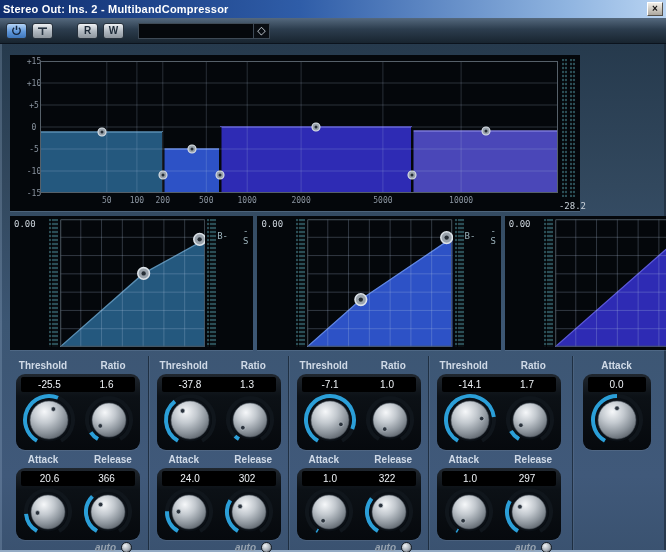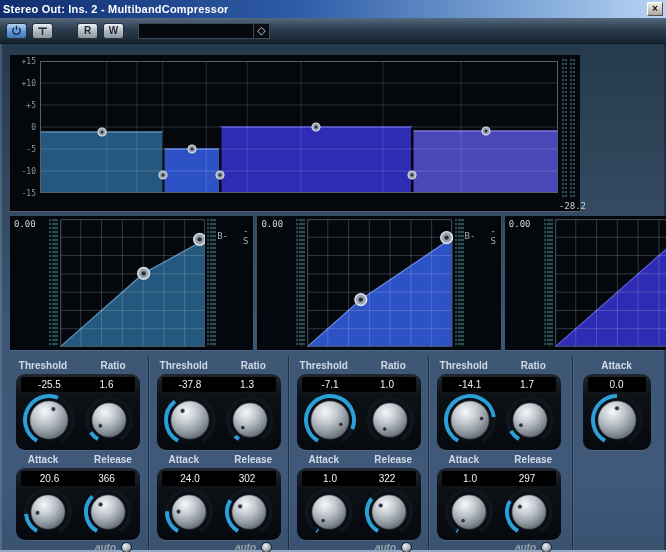--- a/index.html
+++ b/index.html
@@ -26,21 +26,21 @@
             display:flex; align-items:center; }
   .preset-text { flex:1; color:#cfd7df; font-size:10px; padding-left:4px; }
   .preset-arrow { width:16px; height:100%; border-left:1px solid #3e4a56; background:#090d12;
                   color:#d4dce4; font-size:11px; display:flex; align-items:center; justify-content:center; }
   
   .bodyarea { position:relative; height:508px;
               background:linear-gradient(#263a4d,#32485e 28%,#3c5673 55%,#40597a 85%,#3a5270);
               box-shadow: inset 0 -2px 0 #94abc4, inset 2px 0 0 rgba(160,185,210,.25), inset -2px 0 0 rgba(20,30,42,.5); }
   .freq-panel { position:absolute; left:10px; top:11px; width:570px; height:156px; background:#04070b;
                 box-shadow:0 1px 0 rgba(150,175,200,.25); }
-  .ylab { position:absolute; left:2px; width:24px; text-align:right;
+  .ylab { position:absolute; left:12px; width:24px; text-align:center;
           font:8px "DejaVu Sans Mono", monospace; color:#8b95a1; }
   .plot { position:absolute; left:30px; top:6px; width:518px; height:132px; }
   .plot svg { display:block; }
   .vmeter { background:
       linear-gradient(to right, transparent 0 2px, rgba(0,0,0,.8) 2px 3px, transparent 3px),
       repeating-linear-gradient(to bottom, #2a4d55 0px, #2a4d55 2px, #0a1014 2px, #0a1014 4px); }
   .m1 { position:absolute; left:552px; top:4px; width:5px; height:138px; }
   .m2 { position:absolute; left:560px; top:4px; width:5px; height:138px; }
   .xlabels { position:absolute; left:30px; top:141px; width:518px; height:12px; }
   .xlabels span { position:absolute; transform:translateX(-50%);
@@ -170,20 +170,30 @@
             <circle cx="276" cy="66" r="4" fill="#9aa3ac" stroke="#dde3e9" stroke-width="1.1"></circle>
             <circle cx="276" cy="66" r="1.5" fill="#262e36"></circle>
             <circle cx="372" cy="114" r="4" fill="#9aa3ac" stroke="#dde3e9" stroke-width="1.1"></circle>
             <circle cx="372" cy="114" r="1.5" fill="#262e36"></circle>
             <circle cx="446" cy="70" r="4" fill="#9aa3ac" stroke="#dde3e9" stroke-width="1.1"></circle>
             <circle cx="446" cy="70" r="1.5" fill="#262e36"></circle>
           </svg>
         </div>
       <div class="vmeter m1"></div>
       <div class="vmeter m2"></div>
+      <div class="xlabels" id="xlabels">
+          <span style="left:12.9%">50</span>
+          <span style="left:18.7%">100</span>
+          <span style="left:23.7%">200</span>
+          <span style="left:32.1%">500</span>
+          <span style="left:40%">1000</span>
+          <span style="left:50.4%">2000</span>
+          <span style="left:66.2%">5000</span>
+          <span style="left:81.3%">10000</span>
+        </div>
       <div class="gr-readout">-28.2</div>
     </div>
     <div class="curves-row" id="curvesRow">
         <div class="curve-panel">
           <div class="gr-val">0.00</div>
           <div class="curve-mid">
             <div class="vmeter sidemeter"></div>
             <svg viewBox="0 0 100 88" preserveAspectRatio="none">
               <polygon points="0,88 57.5,37.4 100,14.0 100,88" fill="#24587e"></polygon>
               <polyline points="0,88 57.5,37.4 100,14.0" fill="none" stroke="#5a8fb4" vector-effect="non-scaling-stroke" stroke-width="1.3"></polyline>

